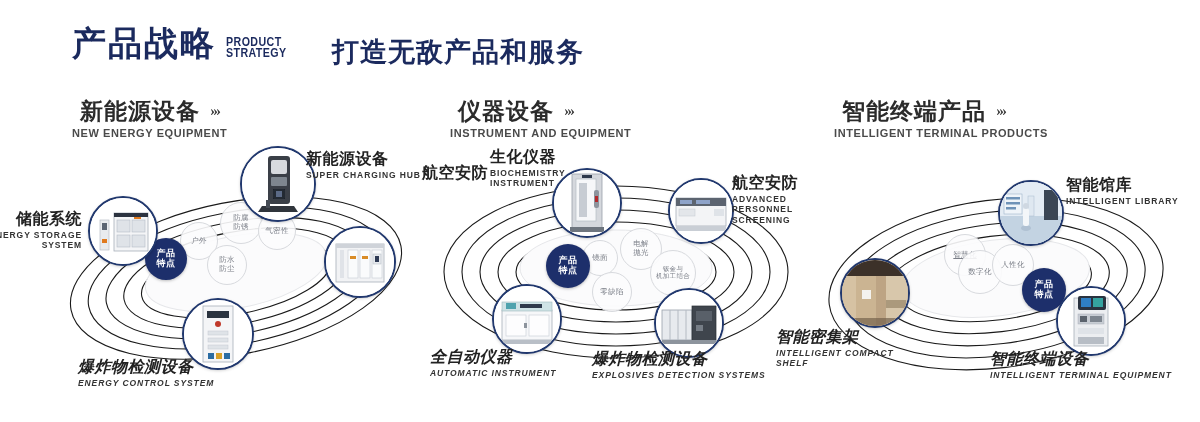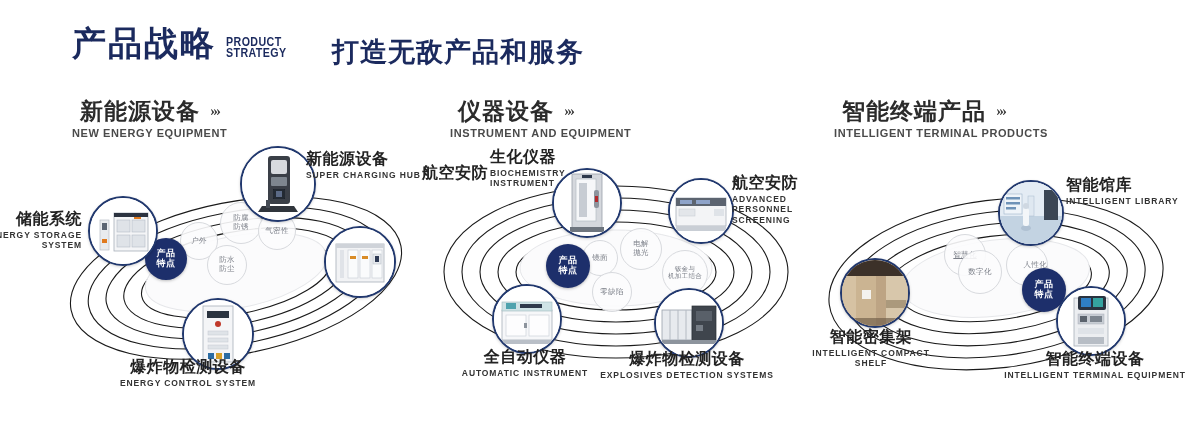--- a/index.html
+++ b/index.html
@@ -60,21 +60,21 @@
   .nlab{position:absolute;white-space:nowrap;}
   .nlab .cn{
     font-size:16px;font-weight:bold;color:#222;letter-spacing:.5px;line-height:1.1;
     font-family:"DejaVu Sans","Liberation Sans",sans-serif;
   }
   .nlab .en{
     font-size:8.5px;color:#333;letter-spacing:.9px;font-weight:700;margin-top:2px;line-height:1.25;
     font-family:"Liberation Sans","DejaVu Sans",sans-serif;
   }
   .nlab.r{text-align:right;}
-  .nlab.c{text-align:center;}
+  .nlab.c{font-style:italic;}
 
   
   .feat{
     position:absolute;border-radius:50%;background:#1d2f6b;color:#fff;
     display:flex;align-items:center;justify-content:center;text-align:center;
     font-size:9px;font-weight:bold;line-height:1.1;letter-spacing:.5px;
     font-family:"DejaVu Sans","Liberation Sans",sans-serif;
     box-shadow:0 1px 3px rgba(0,0,0,.25);
   }
   
@@ -257,21 +257,21 @@
       </svg>
     </div>
 
     <div class="sbub" style="left:162px;top:90px;width:34px;height:34px;">
         <span>镜面</span>
       </div>
     <div class="sbub" style="left:200px;top:78px;width:40px;height:40px;">
         <span style="white-space:pre-line">电解
 抛光</span>
       </div>
-    <div class="sbub" style="left:230px;top:100px;width:44px;height:44px;margin-left:12px;">
+    <div class="sbub" style="left:230px;top:100px;width:44px;height:44px;">
         <span style="white-space:pre-line;font-size:6.5px">钣金与
 机加工结合</span>
       </div>
     <div class="sbub" style="left:172px;top:122px;width:38px;height:38px;">
         <span>零缺陷</span>
       </div>
 
     <div class="feat" style="left:126px;top:94px;width:44px;height:44px;">
       <div>
         <div>产品</div>
@@ -377,21 +377,21 @@
         <ellipse cx="196" cy="128" rx="94" ry="38" transform="rotate(-7 196 128)" fill="#fbfbfc" stroke="#e6e7ea" stroke-width="1"></ellipse>
       </svg>
     </div>
 
     <div class="sbub" style="left:144px;top:84px;width:40px;height:40px;text-decoration:underline;">
         <span>智慧化</span>
       </div>
     <div class="sbub" style="left:158px;top:100px;width:42px;height:42px;">
         <span>数字化</span>
       </div>
-    <div class="sbub" style="left:206px;top:94px;width:40px;height:40px;justify-content:flex-end;">
+    <div class="sbub" style="left:192px;top:94px;width:40px;height:40px;">
         <span>人性化</span>
       </div>
 
     <div class="feat" style="left:222px;top:118px;width:44px;height:44px;">
       <div>
         <div>产品</div>
         <div>特点</div>
       </div>
     </div>
 

